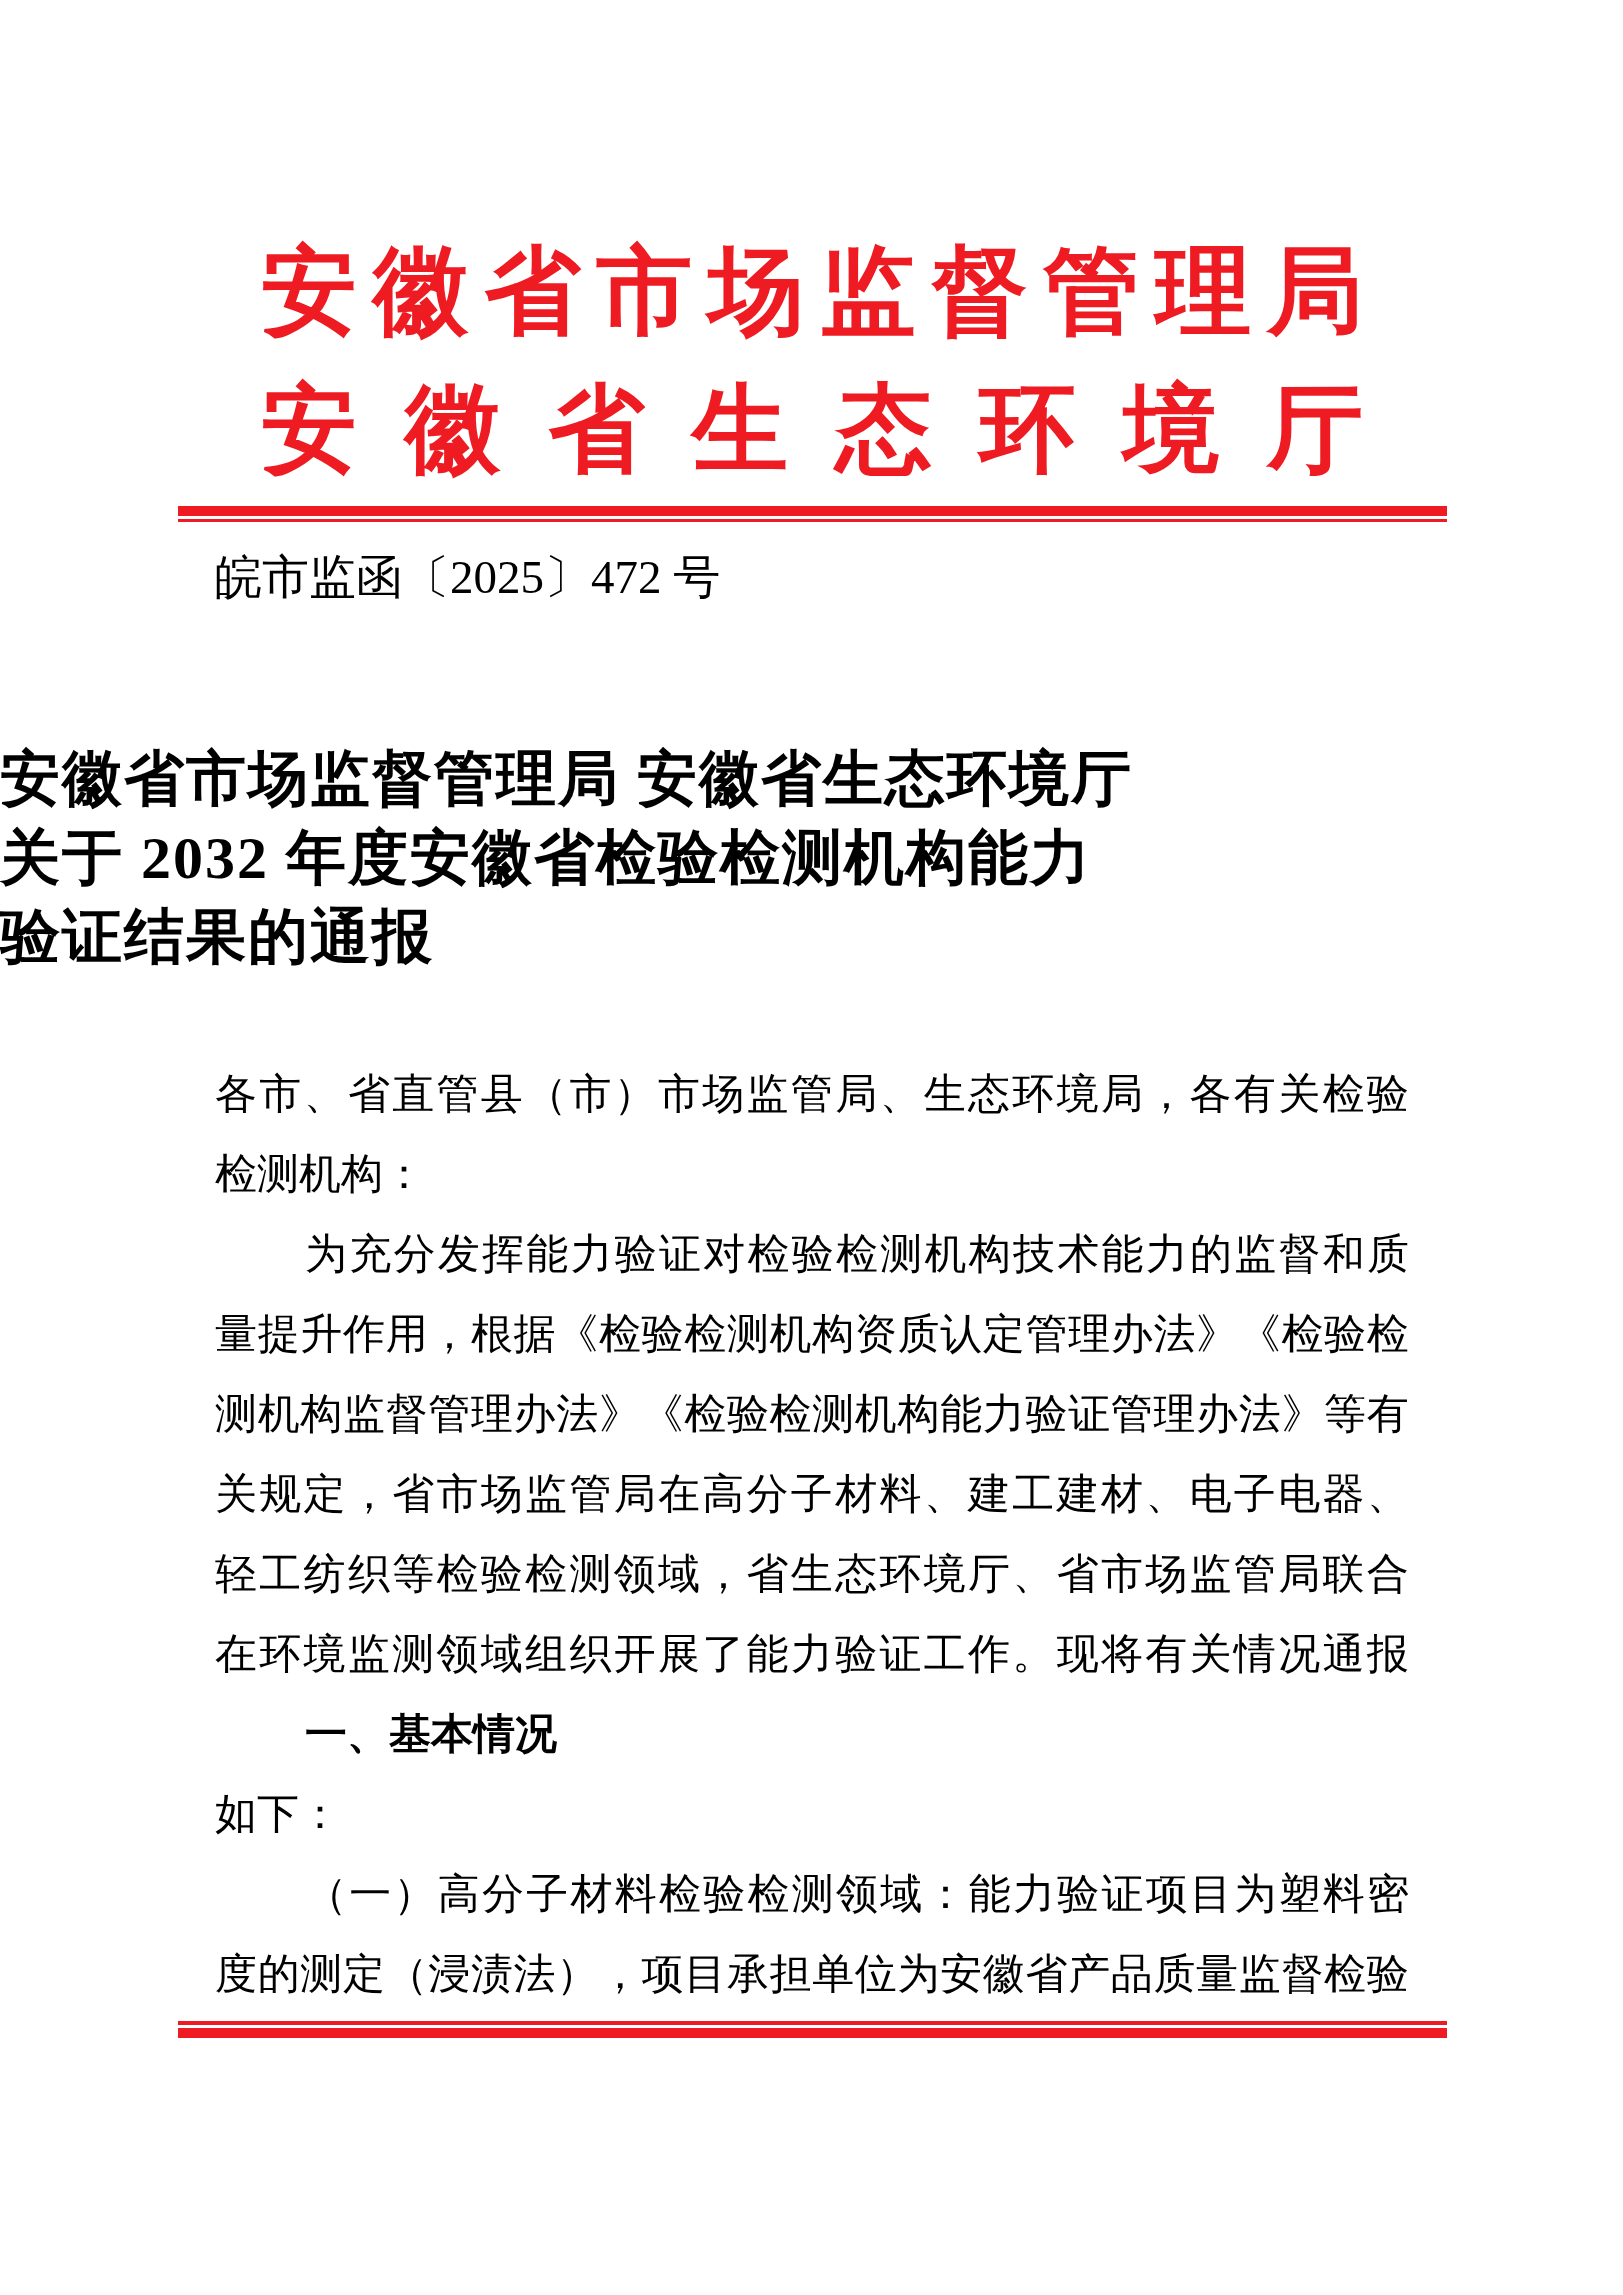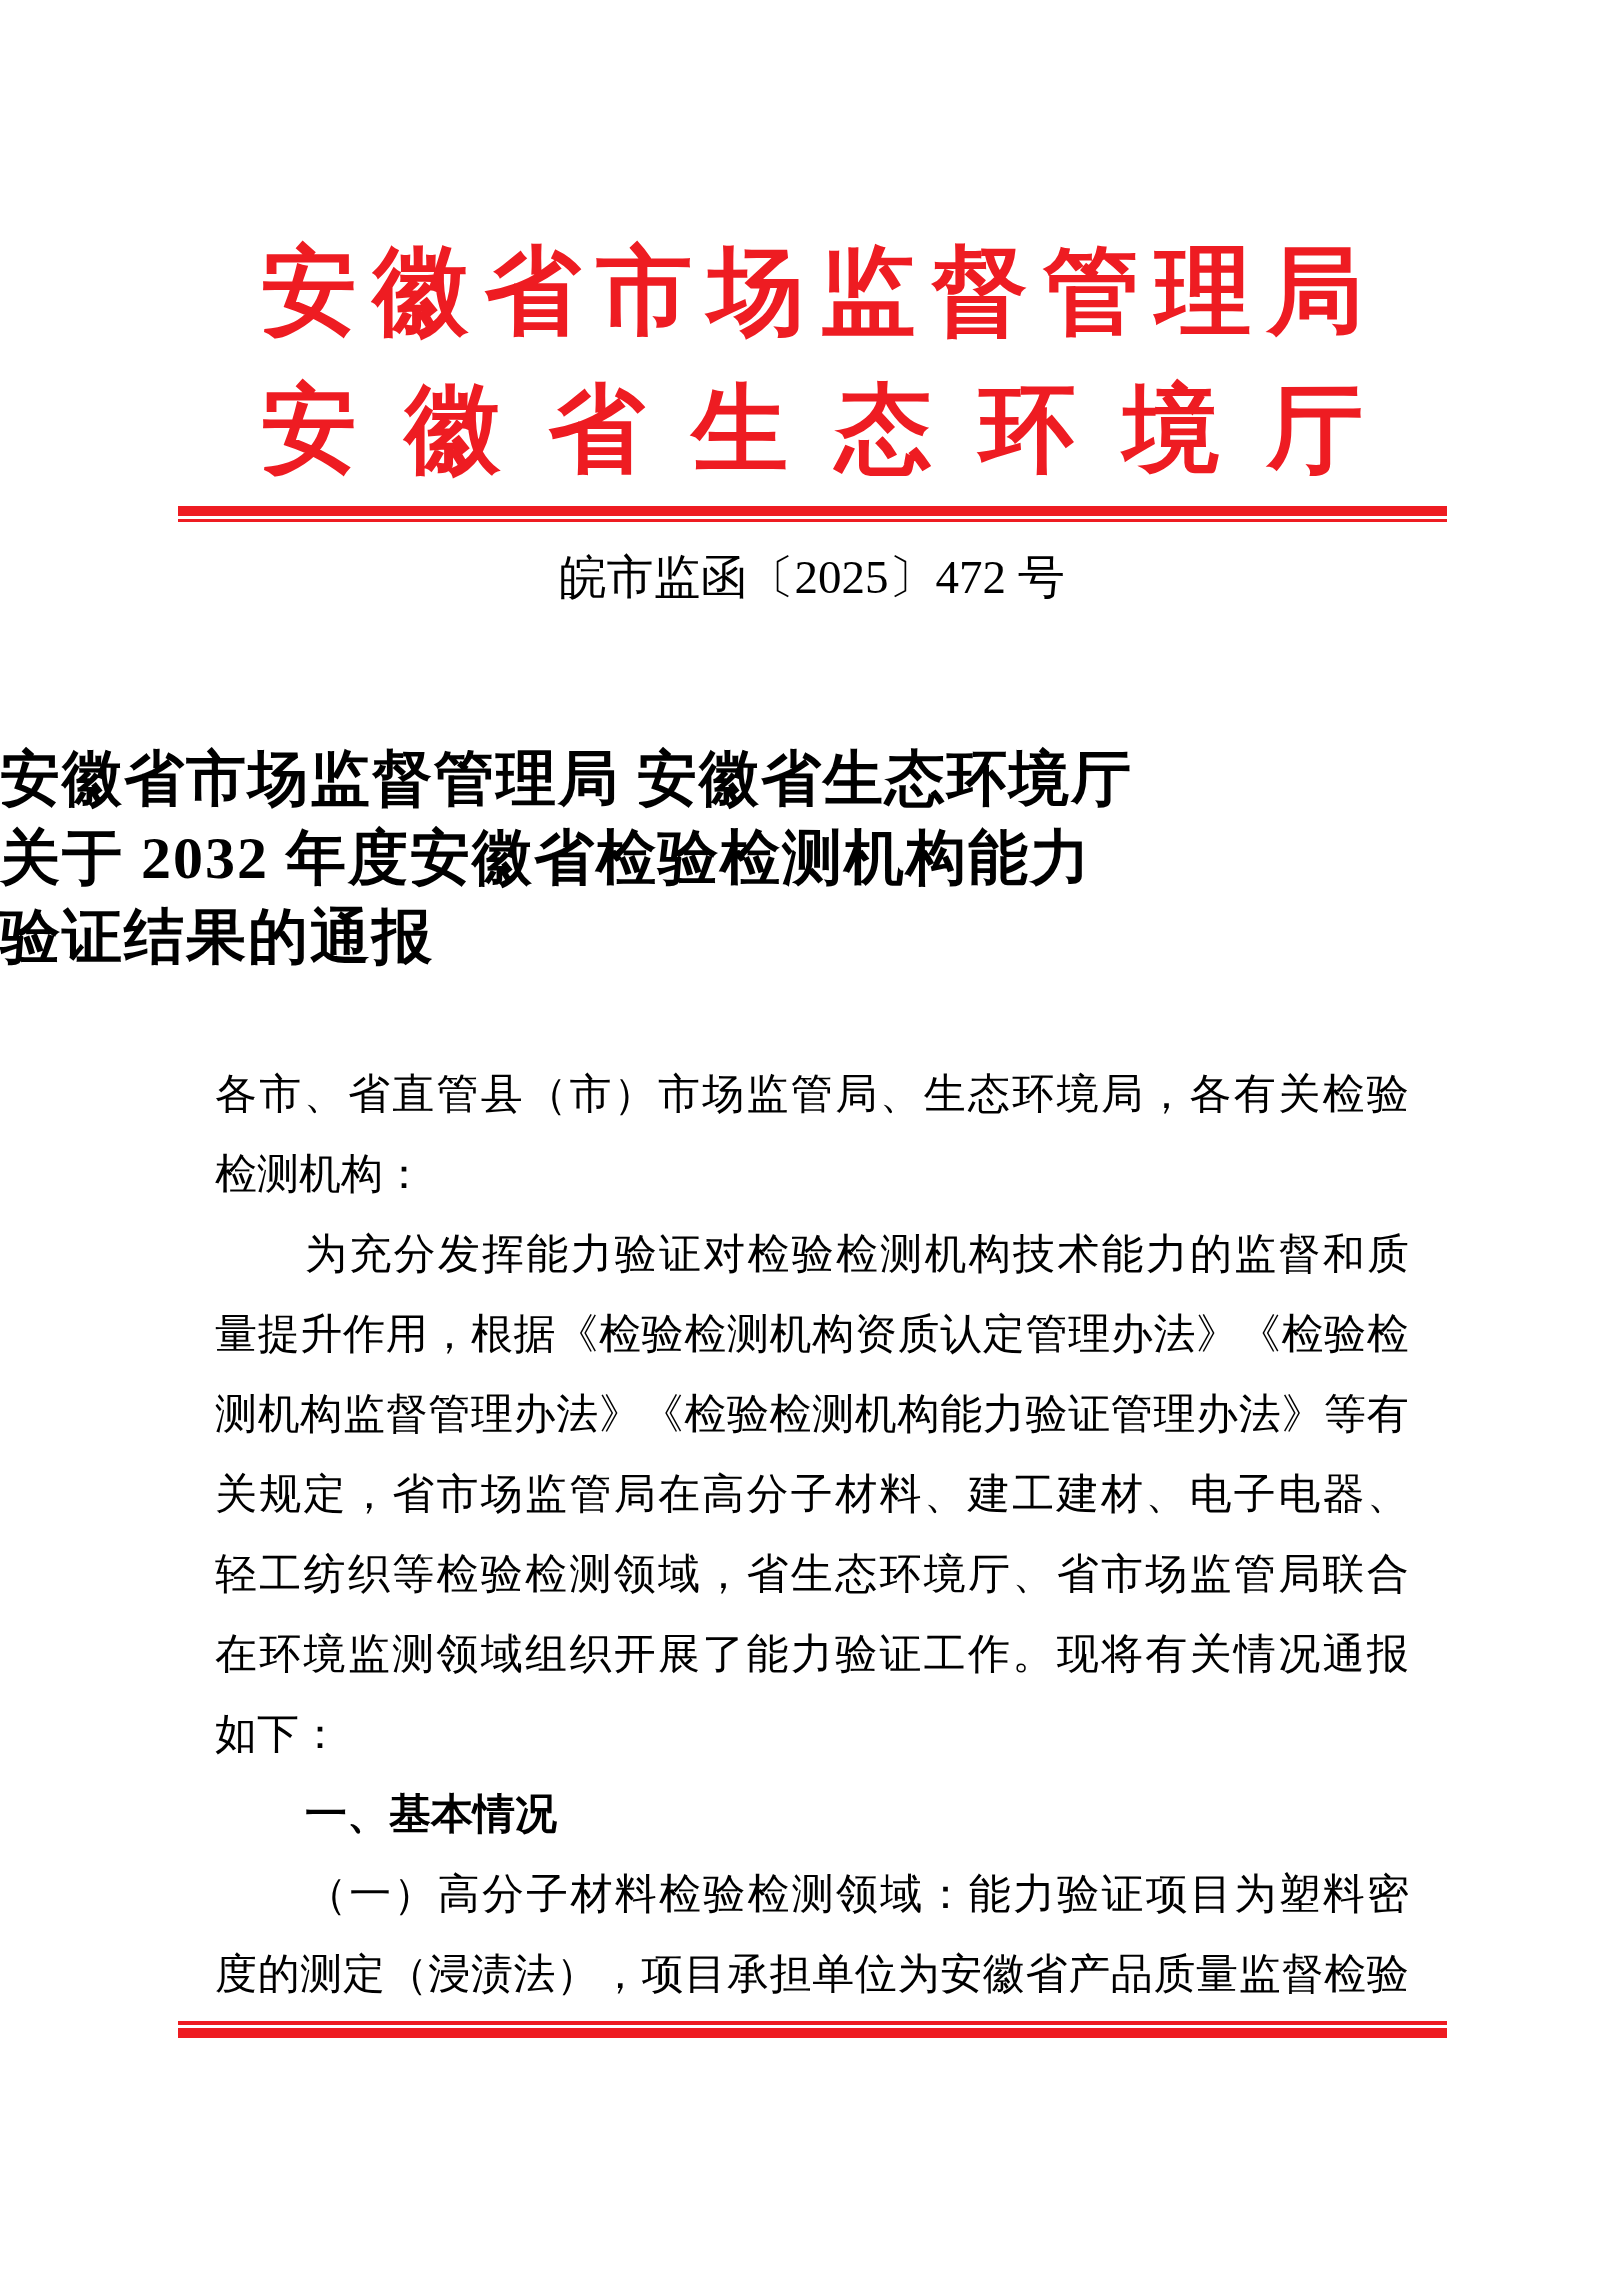--- a/index.html
+++ b/index.html
@@ -41,21 +41,21 @@
   .rule-bottom { top: 2021px; }
   .rule-bottom .thin  { height: 3.6px; background: var(--red); }
   .rule-bottom .gap   { height: 3.1px; }
   .rule-bottom .thick { height: 10.2px; background: var(--red); }
   
   .doc-number {
     position: absolute;
     top: 552px;
     left: 215px;
     width: 1194px;
-    text-align: center;
+    text-align: left;
     font-size: 47px;
     line-height: 51px;
     white-space: nowrap;
   }
   
   .title {
     position: absolute;
     top: 740px;
     left: 0;
     width: 1623px;
@@ -329,22 +329,22 @@
         <span>。</span>
         <span>现</span>
         <span>将</span>
         <span>有</span>
         <span>关</span>
         <span>情</span>
         <span>况</span>
         <span>通</span>
         <span>报</span>
       </div>
+    <div class="bline ind heading">一、基本情况</div>
     <div class="bline">如下：</div>
-    <div class="bline ind heading">一、基本情况</div>
     <div class="bline just ind">
         <span>（</span>
         <span>一</span>
         <span>）</span>
         <span>高</span>
         <span>分</span>
         <span>子</span>
         <span>材</span>
         <span>料</span>
         <span>检</span>

